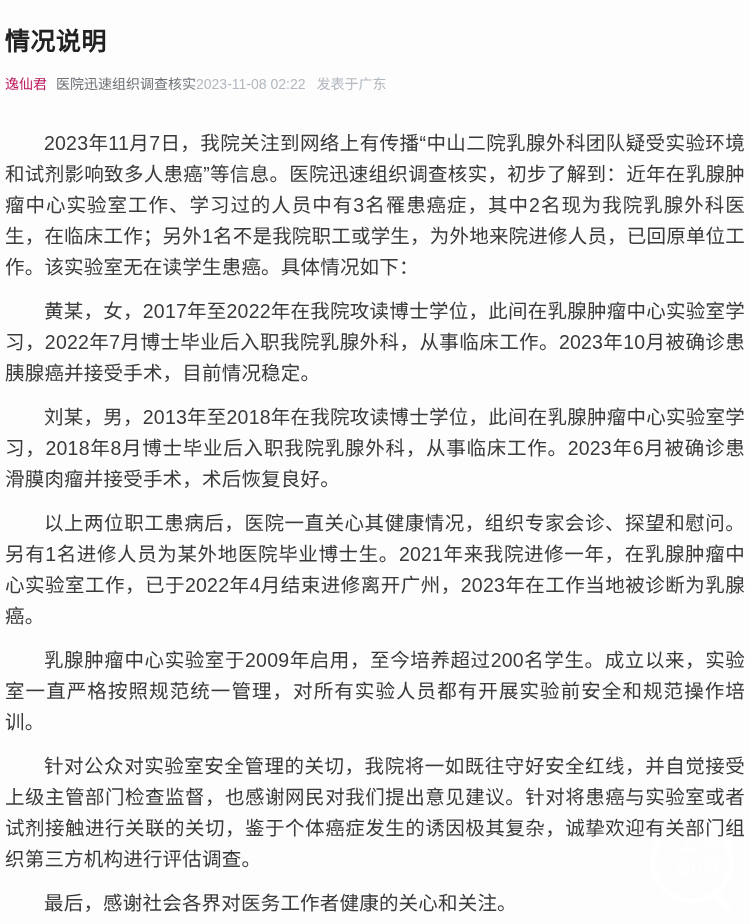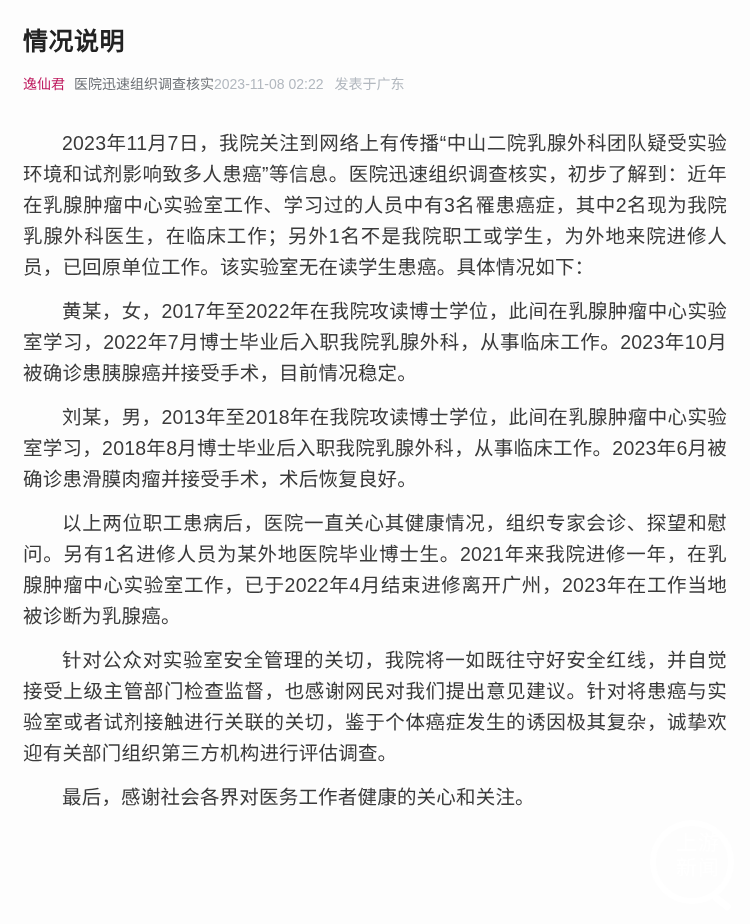--- a/index.html
+++ b/index.html
@@ -15,21 +15,21 @@
     color: #2b2b2b;
     overflow: hidden;
     position: relative;
   }
 
   .page {
     position: relative;
     width: 750px;
     height: 924px;
     box-sizing: border-box;
-    padding: 0 20px;
+    padding: 0 2px;
   }
 
   
   .article-header {
     padding-top: 24px;
   }
   .article-title {
     font-size: 25px;
     font-weight: bold;
     color: #222222;
@@ -139,20 +139,21 @@
     <div class="byline">
       <span class="author">逸仙君</span><span class="source">医院迅速组织调查核实</span><span class="timestamp">2023-11-08 02:22</span><span class="location">发表于广东</span>
     </div>
   </div>
 
   <div class="article-body">
     <p class="para">2023年11月7日，我院关注到网络上有传播“中山二院乳腺外科团队疑受实验环境和试剂影响致多人患癌”等信息。医院迅速组织调查核实，初步了解到：近年在乳腺肿瘤中心实验室工作、学习过的人员中有3名罹患癌症，其中2名现为我院乳腺外科医生，在临床工作；另外1名不是我院职工或学生，为外地来院进修人员，已回原单位工作。该实验室无在读学生患癌。具体情况如下：</p>
     <p class="para">黄某，女，2017年至2022年在我院攻读博士学位，此间在乳腺肿瘤中心实验室学习，2022年7月博士毕业后入职我院乳腺外科，从事临床工作。2023年10月被确诊患胰腺癌并接受手术，目前情况稳定。</p>
     <p class="para">刘某，男，2013年至2018年在我院攻读博士学位，此间在乳腺肿瘤中心实验室学习，2018年8月博士毕业后入职我院乳腺外科，从事临床工作。2023年6月被确诊患滑膜肉瘤并接受手术，术后恢复良好。</p>
     <p class="para">以上两位职工患病后，医院一直关心其健康情况，组织专家会诊、探望和慰问。另有1名进修人员为某外地医院毕业博士生。2021年来我院进修一年，在乳腺肿瘤中心实验室工作，已于2022年4月结束进修离开广州，2023年在工作当地被诊断为乳腺癌。</p>
+    <p class="para">乳腺肿瘤中心实验室于2009年启用，至今培养超过200名学生。成立以来，实验室一直严格按照规范统一管理，对所有实验人员都有开展实验前安全和规范操作培训。</p>
     <p class="para">针对公众对实验室安全管理的关切，我院将一如既往守好安全红线，并自觉接受上级主管部门检查监督，也感谢网民对我们提出意见建议。针对将患癌与实验室或者试剂接触进行关联的关切，鉴于个体癌症发生的诱因极其复杂，诚挚欢迎有关部门组织第三方机构进行评估调查。</p>
     <p class="para">最后，感谢社会各界对医务工作者健康的关心和关注。</p>
   </div>
 
   <div class="watermark">
     <div class="wm-ring"></div>
     <div class="wm-tail"></div>
     <div class="wm-text">
       <span>上游</span><br>
       <span>新闻</span>

